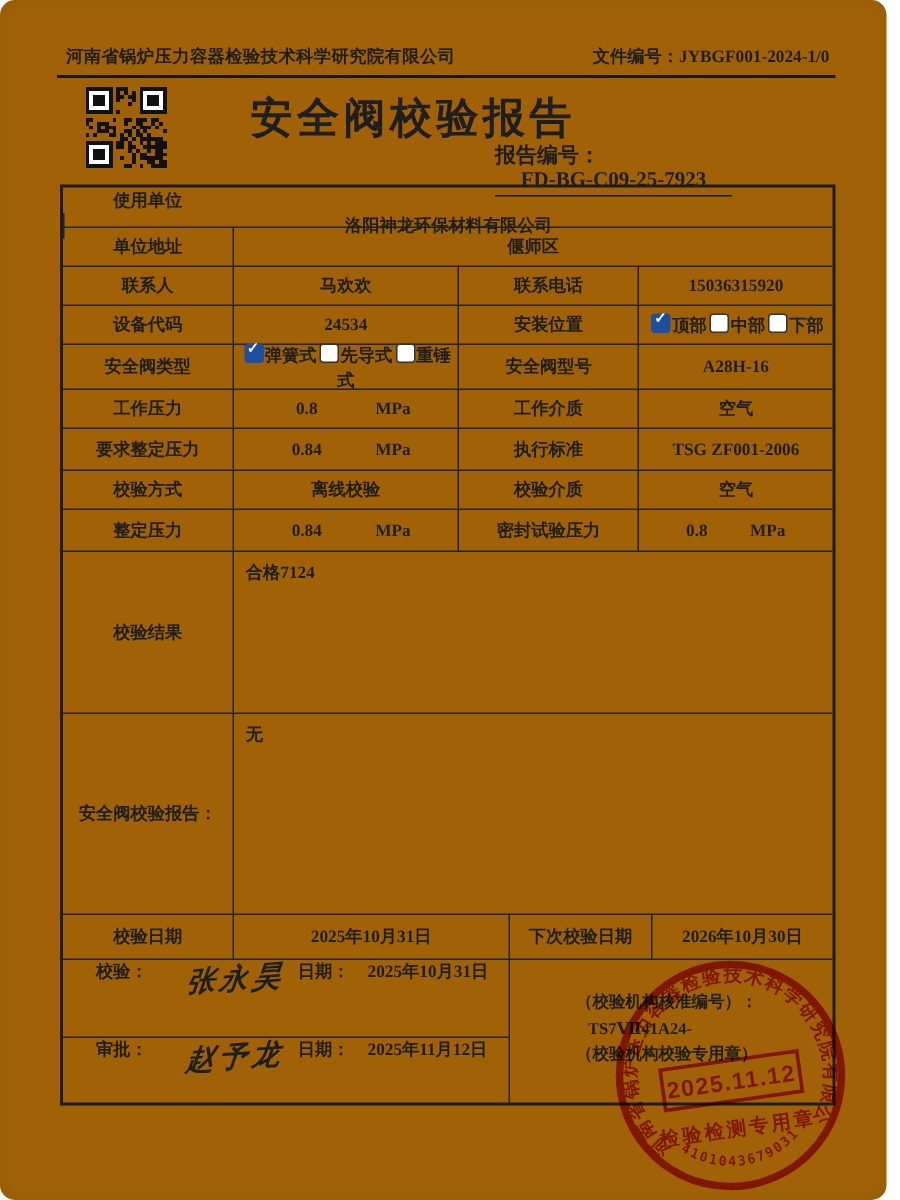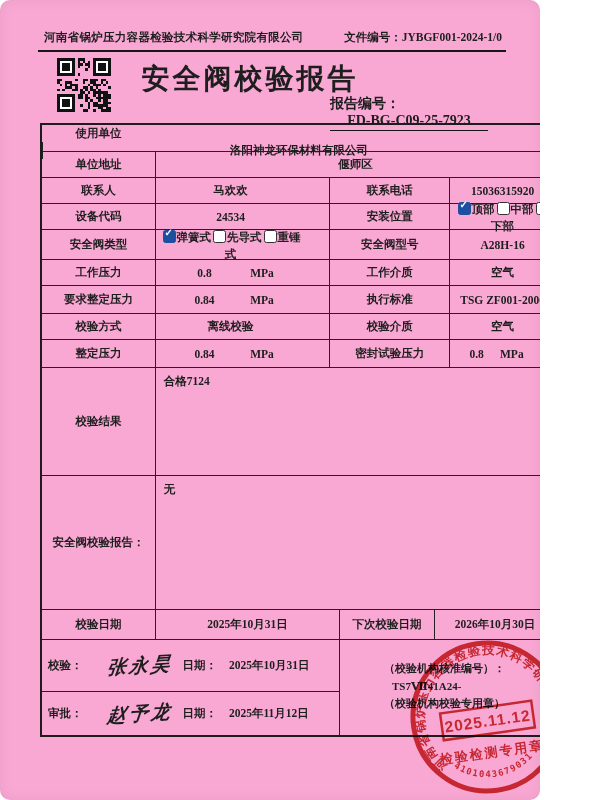--- a/index.html
+++ b/index.html
@@ -1,54 +1,54 @@
 <!DOCTYPE html>
 <html><head>
 <meta charset="utf-8">
 <style>
   html,body{margin:0;padding:0;background:#ffffff;}
   #page{
-    position:relative;width:540px;height:800px;overflow:hidden;
-    background:#f9a8d4;color:#1e1e1e;
+    position:relative;width:591px;height:800px;overflow:hidden;
+    background:#a16207;color:#1e1e1e;
     font-family:"Liberation Serif","DejaVu Serif",serif;
     border-radius:10px;box-shadow:inset 0 0 14px rgba(0,0,0,.07);
   }
   
   .header{position:absolute;top:30px;left:44px;right:38px;display:flex;justify-content:space-between;align-items:baseline;}
   .org-name{font-size:11.5px;font-weight:700;letter-spacing:.3px;}
   .doc-number{font-size:11.5px;font-weight:700;}
   .header-rule{position:absolute;top:50px;left:38px;right:34px;height:2px;background:#161616;}
   .qr{position:absolute;left:56px;top:58px;width:56px;height:54px;}
   .title{position:absolute;top:60px;left:0;right:40px;text-align:center;font-size:28px;font-weight:700;letter-spacing:3px;}
   .report-line{position:absolute;top:95px;left:330px;font-size:14px;font-weight:700;display:flex;align-items:baseline;flex-direction:column;}
   .report-value{display:inline-block;width:158px;text-align:center;border-bottom:1.8px solid #161616;font-weight:600;padding-bottom:1px;}
   
   .table{position:absolute;left:40px;top:123px;width:517px;height:614px;border:2px solid #1c1c1c;box-sizing:border-box;background:transparent;}
   .row{display:flex;border-top:1.5px solid #222;box-sizing:border-box;}
   .row.first{border-top:none;flex-direction:column;}
   .cell{box-sizing:border-box;border-left:1.5px solid #222;display:flex;align-items:center;justify-content:center;font-size:11.5px;padding:1px 3px;}
   .cell:first-child{border-left:none;}
   .lab{font-weight:700;text-align:center;}
   .val{font-weight:600;text-align:center;}
-  .cL{width:22%;}  .cV{width:29.3%;}  .cL2{width:23.4%;margin-left:24px;}  .cV2{flex:1;}
+  .cL{width:22%;}  .cV{width:29.3%;}  .cL2{width:23.4%;}  .cV2{flex:1;}
   .cV12{width:35.9%;} .cL12{width:18.5%;}
   .cFull{flex:1;}
   .top-left{align-items:flex-start;justify-content:flex-start;padding:6px 8px;}
   .punit{display:flex;width:100%;align-items:center;}
   .punit .pv{flex:1.1;text-align:center;font-weight:600;}
   .punit .pu{width:52px;text-align:left;font-weight:600;}
   
   .cb{display:inline-block;width:11px;height:11px;border:1.6px solid #333;border-radius:2.5px;vertical-align:-1.5px;margin:0 1px 0 2px;position:relative;background:#fff;}
   .cb.on{background:#1d4fa1;border-color:#1d4fa1;}
   .cb.on::after{content:"\2713";position:absolute;left:1px;top:-2.5px;color:#fff;font-size:10px;font-weight:700;line-height:1;}
   .optcell{display:block;text-align:center;line-height:1.45;padding-top:3px;font-weight:600;}
   
   .sigblock{display:flex;border-top:1.5px solid #222;height:96px;box-sizing:border-box;}
   .sig-left{width:57.9%;display:flex;flex-direction:column;box-sizing:border-box;}
-  .sigrow{flex-basis:52px;display:flex;align-items:center;padding-left:6px;font-size:11.5px;box-sizing:border-box;}
+  .sigrow{flex-basis:52px;display:flex;padding-left:22px;font-size:11.5px;box-sizing:border-box;}
   .sigrow.second{flex-basis:44px;border-top:1.5px solid #222;}
   .sig-script{display:inline-block;font-family:"DejaVu Sans",sans-serif;font-style:italic;font-weight:700;font-size:19px;letter-spacing:3px;transform:rotate(-4deg) skewX(-10deg);margin:0 10px 0 12px;}
   .sig-date-label{font-weight:700;margin-right:12px;}
   .sig-date{font-weight:600;}
   .agency{flex:1;border-left:1.5px solid #222;box-sizing:border-box;padding:20px 6px 0 44px;font-size:11px;font-weight:700;line-height:1.6;}
   .agency .l2{padding-left:8px;font-weight:600;}
   
   .stamp{position:absolute;left:404px;top:634px;width:166px;height:166px;z-index:5;mix-blend-mode:multiply;opacity:.88;transform:rotate(-8deg);}
 </style>
 </head>

